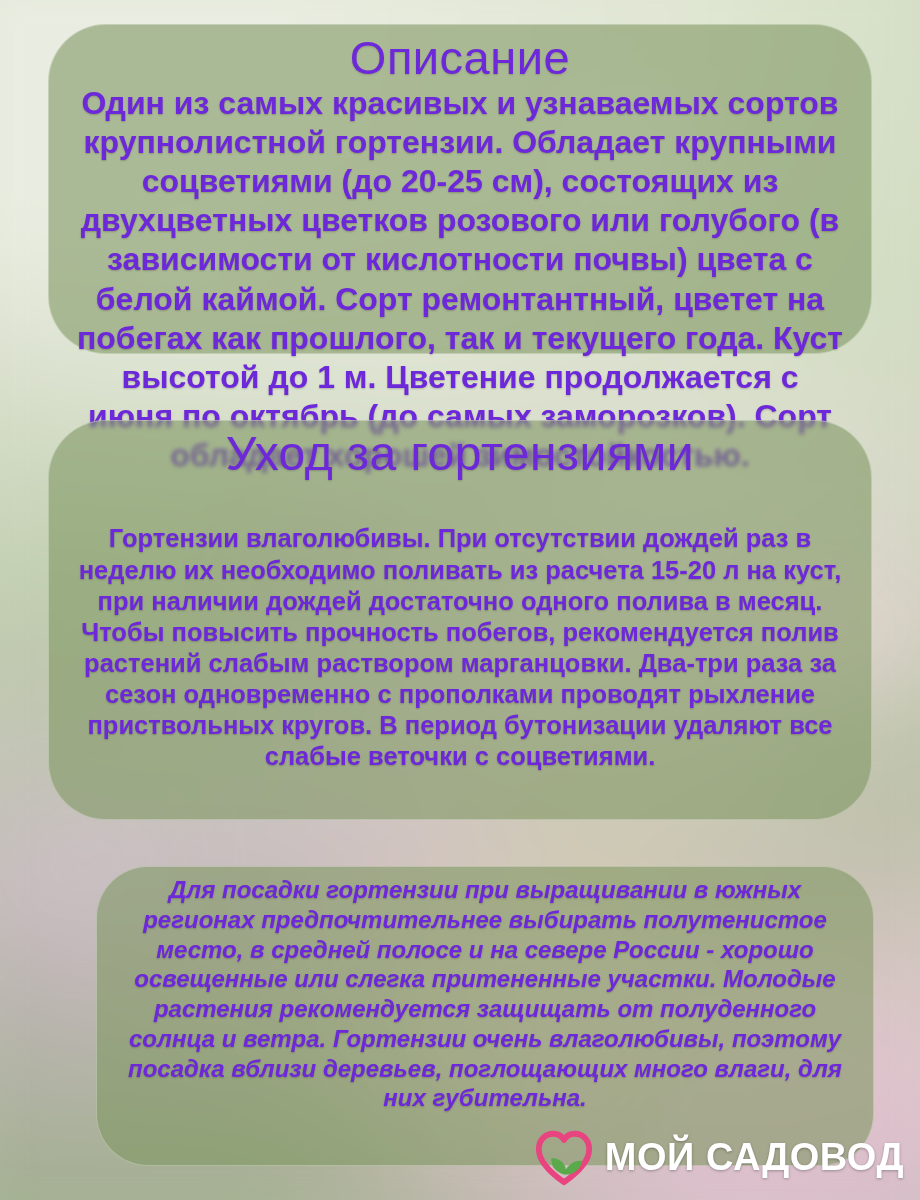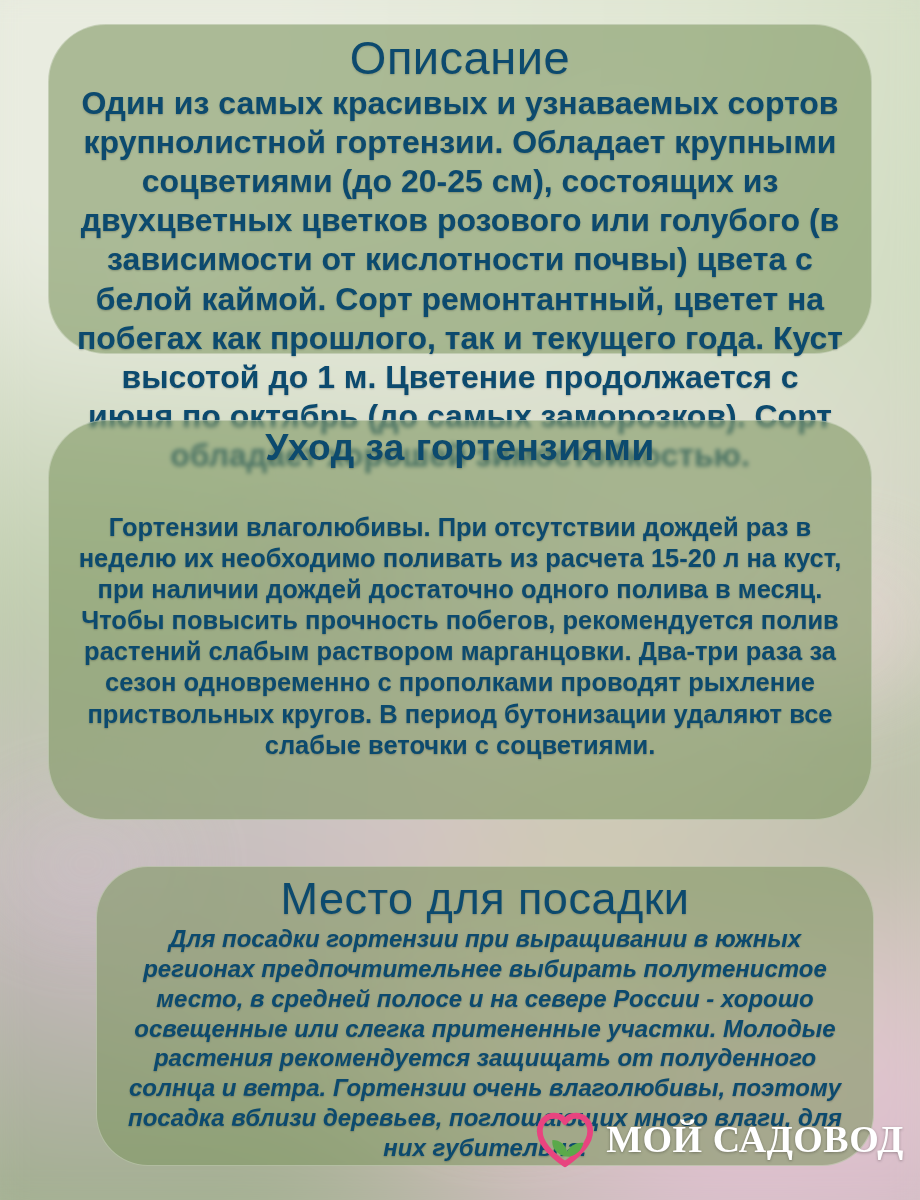--- a/index.html
+++ b/index.html
@@ -63,21 +63,21 @@
     width: 920px;
     height: 1200px;
   }
 
   .card {
     position: absolute;
     box-sizing: border-box;
     border-radius: 58px;
     background: rgba(126, 150, 96, 0.58);
     border: 1px solid rgba(255,255,255,0.30);
-    color: #0c4a6e;
+    color: #6d28d9;
     text-align: center;
     padding: 8px 26px 20px 26px;
     backdrop-filter: blur(2px);
   }
 
   .card h2 {
     margin: 0 0 2px 0;
     font-weight: 400;
     letter-spacing: .5px;
     line-height: 1.05;
@@ -101,44 +101,43 @@
   #card-description h2 { font-size: 47px; }
   #card-description p  { font-size: 32px; }
 
   
   #card-care {
     left: 48px;
     top: 420px;
     width: 824px;
     height: 400px;
   }
-  #card-care h2 { font-size: 37px; font-weight: bold; }
+  #card-care h2 { font-size: 48px; }
   #card-care p  { font-size: 25.5px; margin-top: 44px; }
 
   
   #card-planting {
     left: 96px;
     top: 866px;
     width: 778px;
     height: 300px;
     border-radius: 52px;
   }
   #card-planting h2 { font-size: 45px; }
   #card-planting p  { font-size: 24px; line-height: 1.24; font-style: italic; }
 
   
   #logo {
     position: absolute;
     z-index: 3;
     right: 16px;
-    bottom: 30px;
+    bottom: 12px;
     display: flex;
     align-items: center;
     gap: 10px;
-    font-family: Liberation Serif, serif;
   }
   #logo .mark {
     width: 62px;
     height: 62px;
     position: relative;
     flex: 0 0 auto;
   }
   #logo .text {
     font-size: 38px;
     font-weight: bold;
@@ -162,21 +161,20 @@
     <h2>Описание</h2>
     <p>Один из самых красивых и узнаваемых сортов крупнолистной гортензии. Обладает крупными соцветиями (до 20-25 см), состоящих из двухцветных цветков розового или голубого (в зависимости от кислотности почвы) цвета с белой каймой. Сорт ремонтантный, цветет на побегах как прошлого, так и текущего года. Куст высотой до 1 м. Цветение продолжается с июня по октябрь (до самых заморозков). Сорт обладает хорошей зимостойкостью.</p>
   </section>
 
   <section class="card" id="card-care">
     <h2>Уход за гортензиями</h2>
     <p>Гортензии влаголюбивы. При отсутствии дождей раз в неделю их необходимо поливать из расчета 15-20 л на куст, при наличии дождей достаточно одного полива в месяц. Чтобы повысить прочность побегов, рекомендуется полив растений слабым раствором марганцовки. Два-три раза за сезон одновременно с прополками проводят рыхление приствольных кругов. В период бутонизации удаляют все слабые веточки с соцветиями.</p>
   </section>
 
   <section class="card" id="card-planting">
-    <h2>Место для посадки</h2>
     <p>Для посадки гортензии при выращивании в южных регионах предпочтительнее выбирать полутенистое место, в средней полосе и на севере России - хорошо освещенные или слегка притененные участки. Молодые растения рекомендуется защищать от полуденного солнца и ветра. Гортензии очень влаголюбивы, поэтому посадка вблизи деревьев, поглощающих много влаги, для них губительна.</p>
   </section>
 
   <div id="logo">
     <span class="mark">
       <svg viewBox="0 0 64 64" width="62" height="62" aria-hidden="true">
         <path d="M32 58 C12 44 6 33 6 24 C6 14 13 8 21 8 C26 8 30 10.5 32 14.5 C34 10.5 38 8 43 8 C51 8 58 14 58 24 C58 33 52 44 32 58 Z" fill="none" stroke="#e8447f" stroke-width="6" stroke-linejoin="round"></path>
         <path d="M32 50 C22 47 18 40 19 33 C27 33 33 38 34 45 C38 38 45 35 51 36 C49 45 41 51 32 50 Z" fill="#5aa94a"></path>
       </svg>
     </span>

